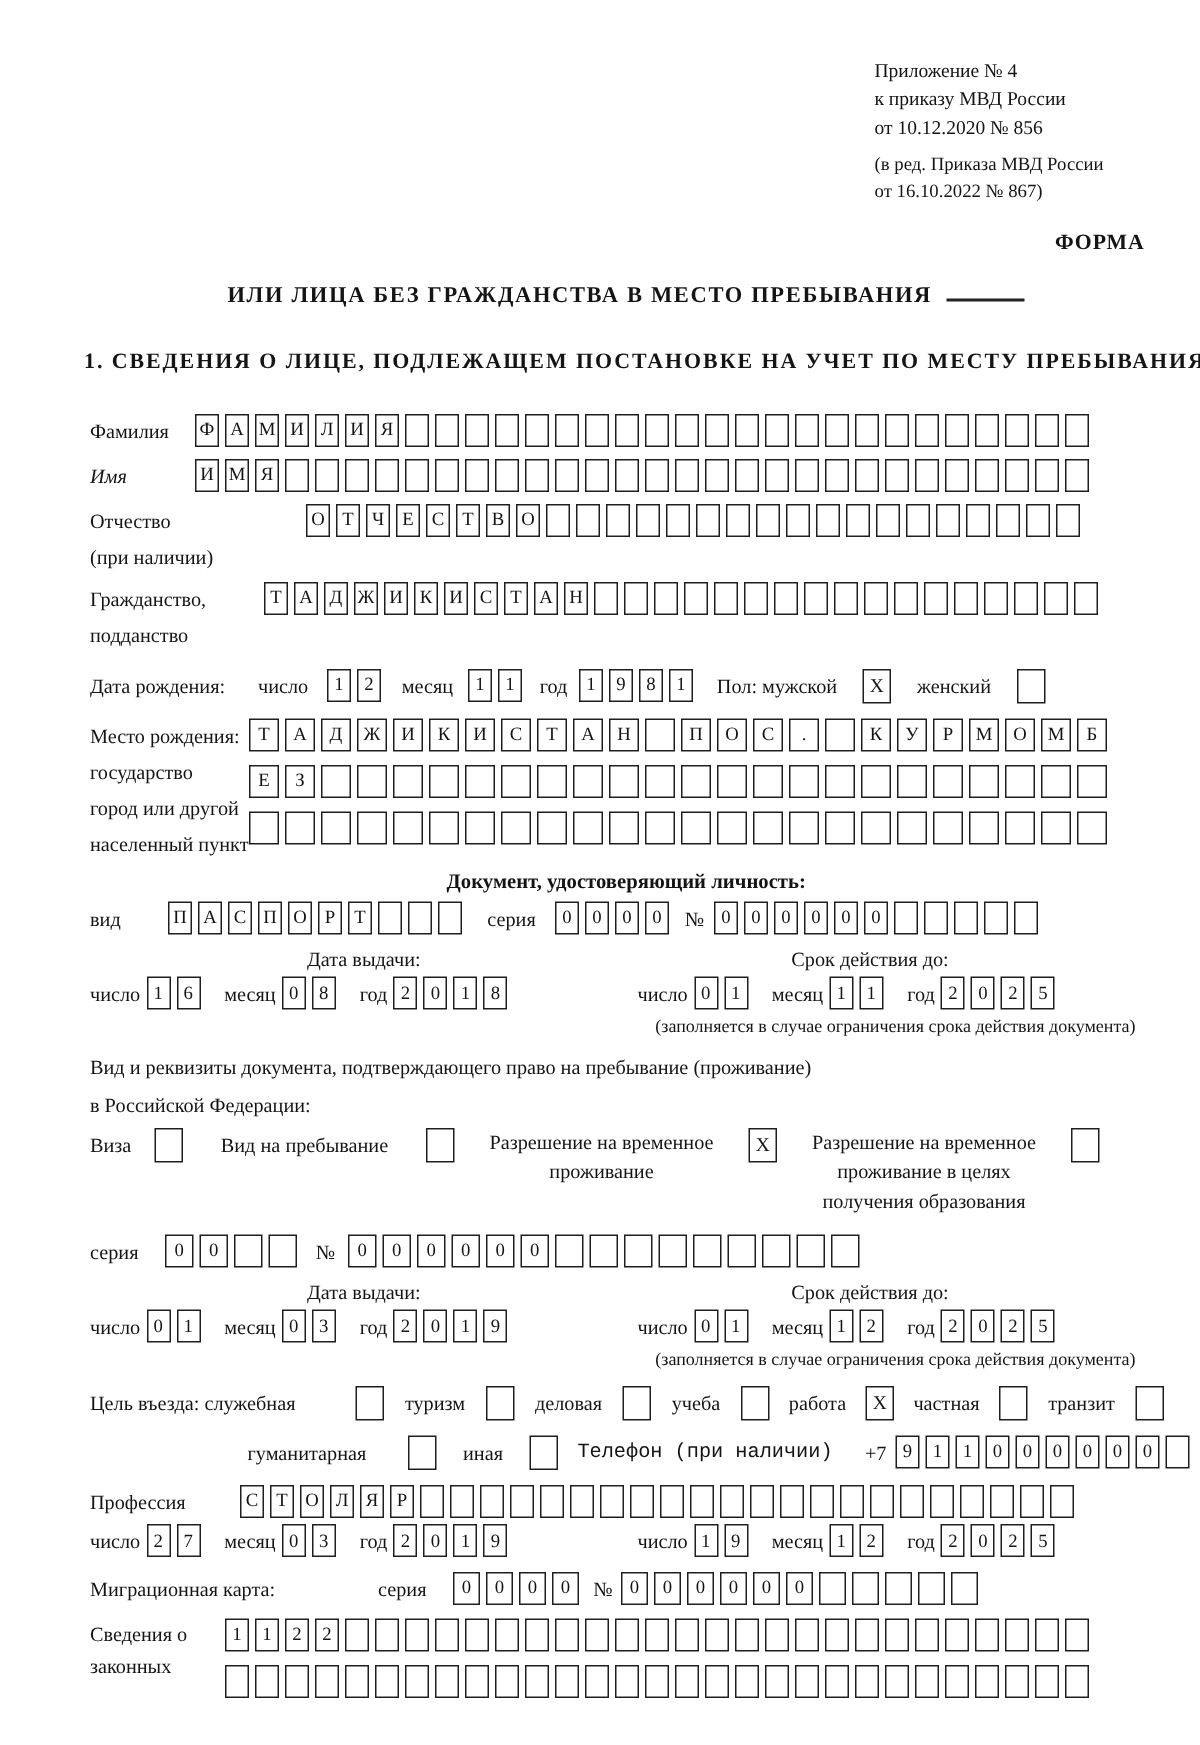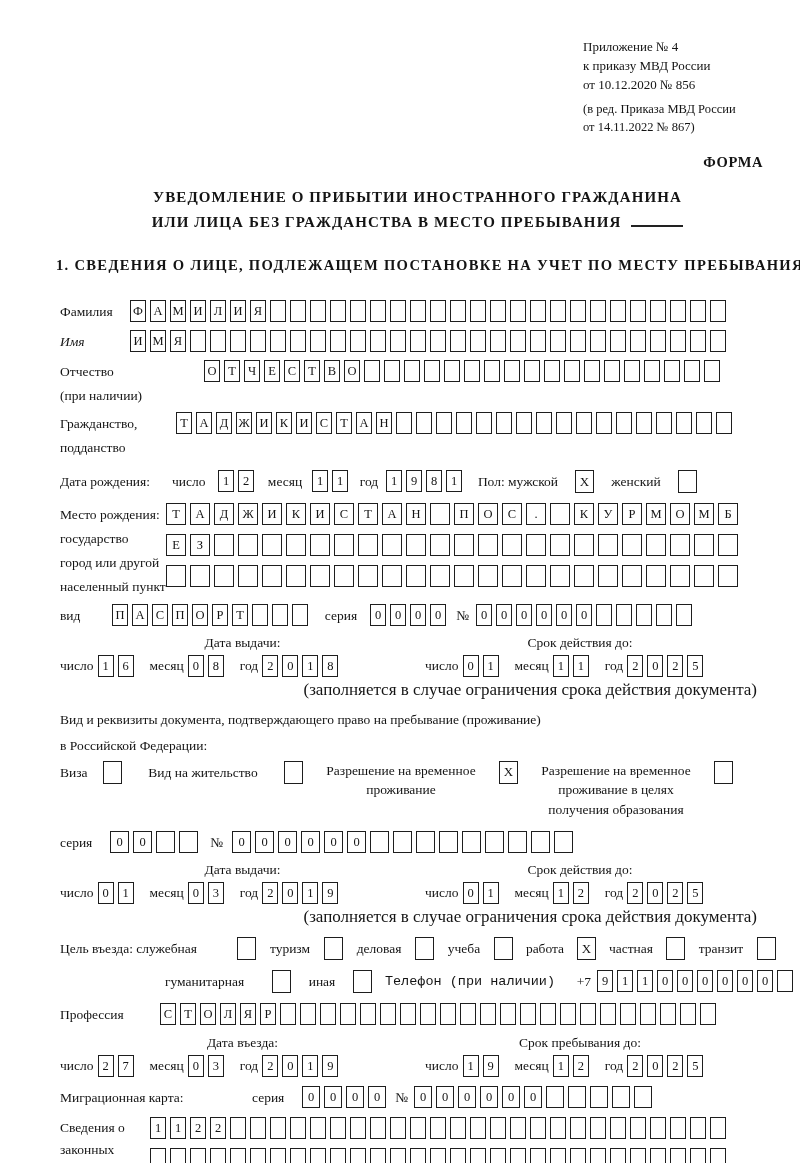--- a/index.html
+++ b/index.html
@@ -40,43 +40,42 @@
   .grow:last-child{margin-bottom:0;}
   
   .datehead{display:flex;margin-top:9px;font-size:13.5px;}
   .dh-left{flex:none;width:365px;text-align:center;}
   .dh-right{flex:none;width:310px;text-align:center;}
   .dateline{display:flex;align-items:center;margin-top:3px;}
   .dategroup{display:flex;align-items:center;flex:none;}
   .dategroup.left{width:365px;}
   .dl{font-size:13.5px;line-height:23px;flex:none;padding-right:4px;}
   .dl.mid{padding-left:12px;}
-  .noteright{font-size:17px;text-align:right;padding-right:18px;margin-top:3px;}
+  .noteright{font-size:12px;text-align:right;padding-right:18px;margin-top:3px;}
   .para{font-size:13.5px;line-height:1.9;margin-top:8px;}
   .centerhead{text-align:center;font-weight:bold;font-size:13.8px;margin-top:6px;}
 </style>
 </head>
 <body>
 
 <div class="page">
 
   <div class="appendix">
     <div>Приложение № 4</div>
     <div>к приказу МВД России</div>
     <div>от 10.12.2020 № 856</div>
     <div class="rev">
       <div>(в ред. Приказа МВД России</div>
-      <div>от 14.11.2022 № 867)</div>
+      <div>от 16.10.2022 № 867)</div>
     </div>
   </div>
 
   <div class="forma">ФОРМА</div>
 
   <div class="title">
-    <div>УВЕДОМЛЕНИЕ О ПРИБЫТИИ ИНОСТРАННОГО ГРАЖДАНИНА</div>
     <div><span>ИЛИ ЛИЦА БЕЗ ГРАЖДАНСТВА В МЕСТО ПРЕБЫВАНИЯ</span><span class="blank-line"></span></div>
   </div>
 
   <div class="section1">1. СВЕДЕНИЯ О ЛИЦЕ, ПОДЛЕЖАЩЕМ ПОСТАНОВКЕ НА УЧЕТ ПО МЕСТУ ПРЕБЫВАНИЯ</div>
 
   <div>
       <div class="line" style="margin-top: 26px;">
         <span class="lbl" style="width: 70px;">Фамилия</span>
         <span class="cells">
           <span class="cell">Ф</span>
@@ -335,20 +334,21 @@
               <span class="cell" style="width: 18px;"></span>
               <span class="cell" style="width: 18px;"></span>
               <span class="cell" style="width: 18px;"></span>
               <span class="cell" style="width: 18px;"></span>
               <span class="cell" style="width: 18px;"></span>
               <span class="cell" style="width: 18px;"></span>
             </span>
           </div>
         </div>
       </div>
+      <div class="centerhead" style="margin-top: 5px;">Документ, удостоверяющий личность:</div>
       <div class="line" style="margin-top: 5px;">
         <span class="lbl" style="width: 52px;">вид</span>
         <span class="cells">
           <span class="cell">П</span>
           <span class="cell">А</span>
           <span class="cell">С</span>
           <span class="cell">П</span>
           <span class="cell">О</span>
           <span class="cell">Р</span>
           <span class="cell">Т</span>
@@ -423,21 +423,21 @@
         </span>
       </div>
       <div class="noteright">(заполняется в случае ограничения срока действия документа)</div>
       <div class="para" style="margin-top: 7px;">
         <div>Вид и реквизиты документа, подтверждающего право на пребывание (проживание)</div>
         <div>в Российской Федерации:</div>
       </div>
       <div class="line" style="margin-top: 2px;">
         <span class="lbl" style="width: 38px;">Виза</span>
         <span class="chk"></span>
-        <span class="lbl" style="width: 152px; text-align: center;">Вид на жительство</span>
+        <span class="lbl" style="width: 152px; text-align: center;">Вид на пребывание</span>
         <span class="chk"></span>
         <span class="lbl lbl2" style="width: 186px;">
           <span class="lbl2-line">Разрешение на временное</span>
           <span class="lbl2-line">проживание</span>
         </span>
         <span class="chk">X</span>
         <span class="lbl lbl2" style="width: 186px;">
           <span class="lbl2-line">Разрешение на временное</span>
           <span class="lbl2-line">проживание в целях</span>
           <span class="lbl2-line">получения образования</span>
@@ -578,24 +578,20 @@
           <span class="cell"></span>
           <span class="cell"></span>
           <span class="cell"></span>
           <span class="cell"></span>
           <span class="cell"></span>
           <span class="cell"></span>
           <span class="cell"></span>
           <span class="cell"></span>
           <span class="cell"></span>
         </span>
-      </div>
-      <div class="datehead" style="margin-top: 9px;">
-        <span class="dh-left">Дата въезда:</span>
-        <span class="dh-right">Срок пребывания до:</span>
       </div>
       <div class="dateline">
         <span class="dategroup left">
           <span class="lbl dl">число</span>
           <span class="cells">
             <span class="cell">2</span>
             <span class="cell">7</span>
           </span>
           <span class="lbl dl mid">месяц</span>
           <span class="cells">

